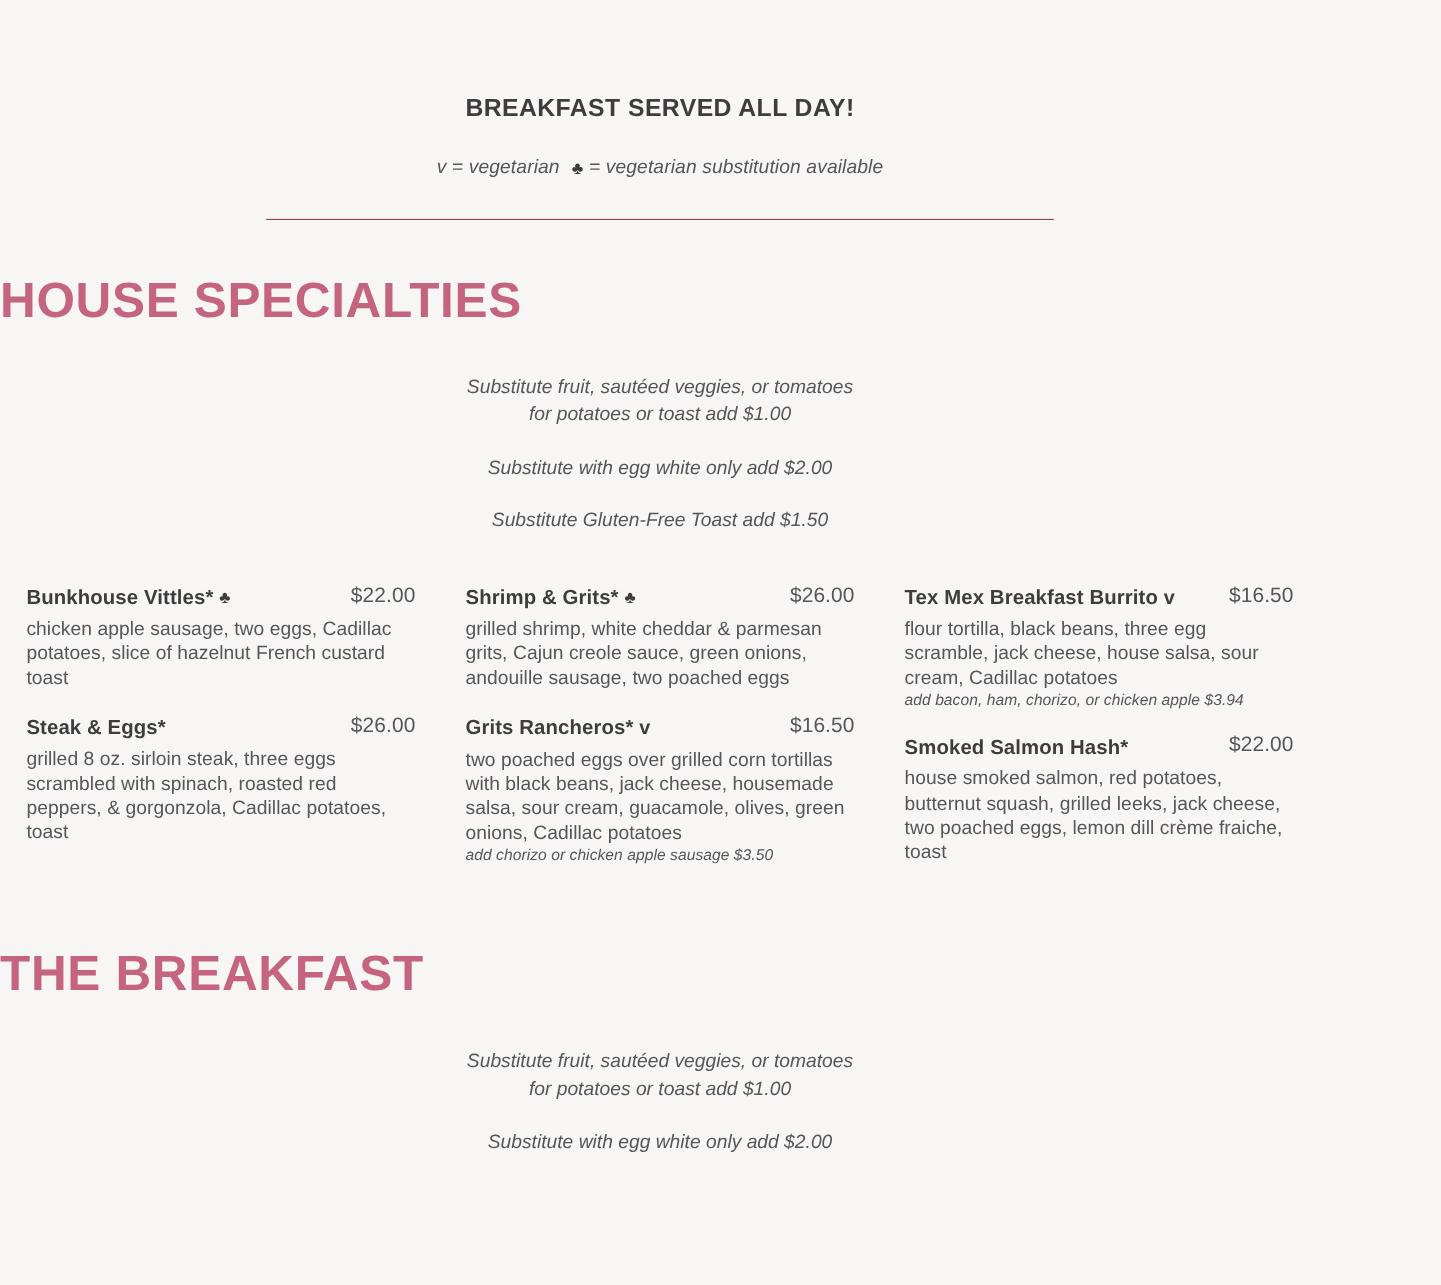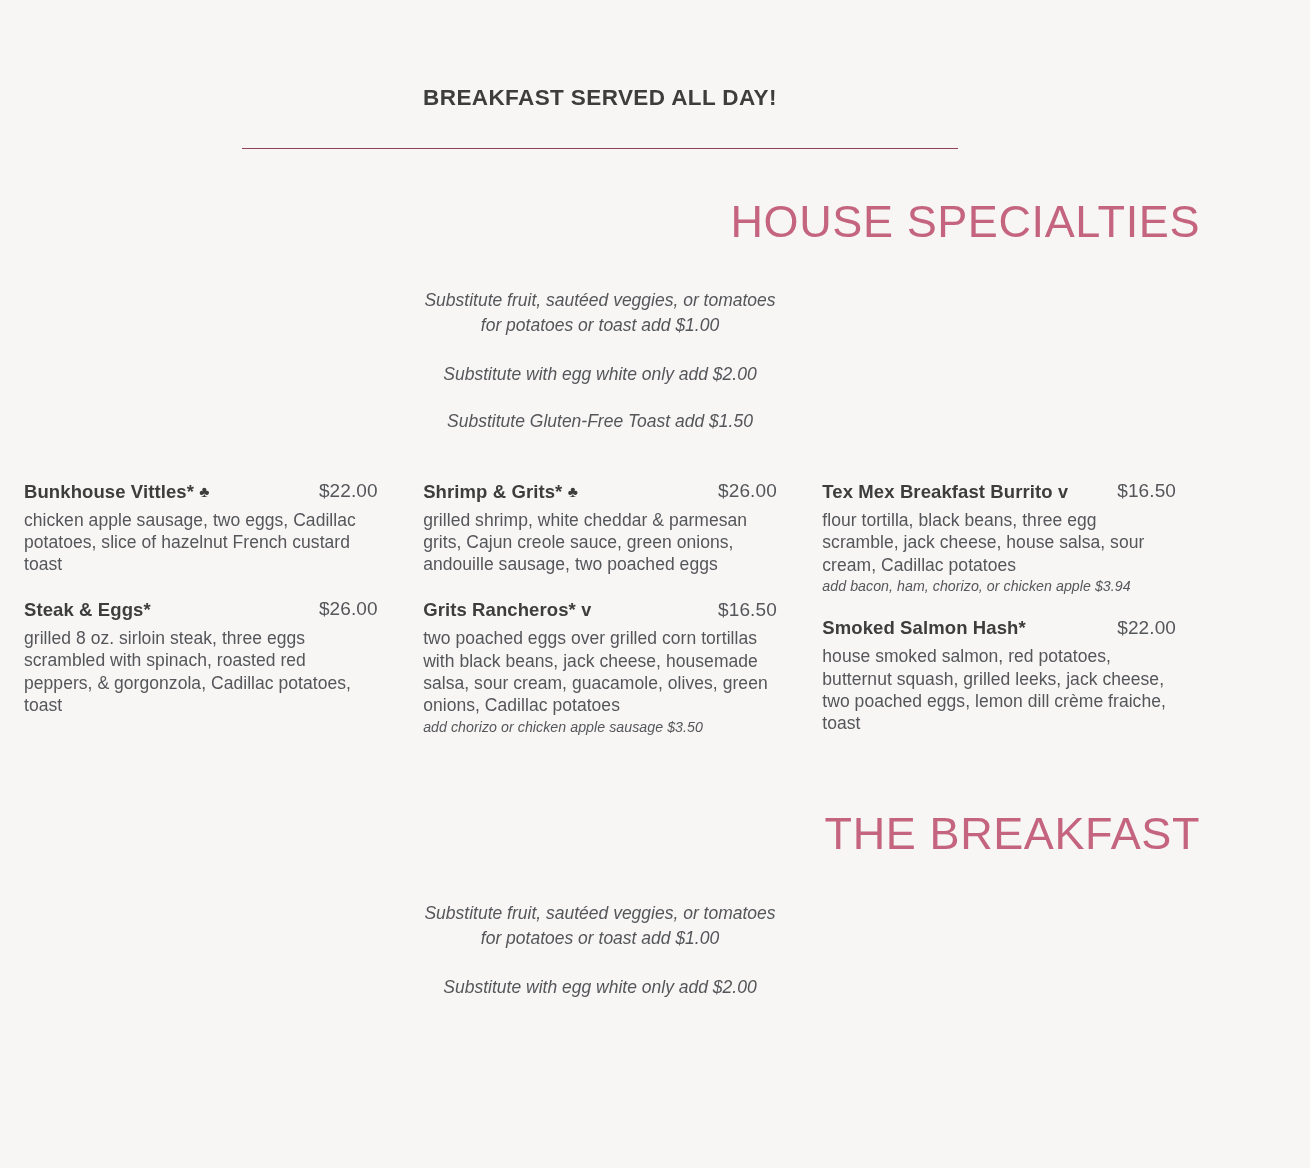--- a/index.html
+++ b/index.html
@@ -60,24 +60,24 @@
   .rule {
     width: 716px;
     height: 0;
     border: 0;
     border-top: 1.4px solid #8f4257;
     margin: 37px auto 0 auto;
   }
 
   
   .section-heading {
-    text-align: right;
+    text-align: left;
     color: #c4647f;
     font-size: 45px;
-    font-weight: 400;
+    font-weight: 700;
     letter-spacing: 0.6px;
     margin: 0;
     line-height: 1;
   }
   .house-heading { padding-top: 50px; }
 
   .subnotes {
     text-align: center;
     font-style: italic;
     font-size: 17.5px;
@@ -105,21 +105,21 @@
   .col-gap-a { width: 49px; }
   .col-2 { width: 381px; }
   .col-gap-b { width: 49px; }
   .col-3 { width: 381px; }
 
   .item { margin-bottom: 22px; }
   .item:last-child { margin-bottom: 0; }
 
   .item-head {
     display: flex;
-    align-items: center;
+    align-items: flex-start;
     justify-content: space-between;
     gap: 14px;
   }
   .item-name {
     font-size: 18.5px;
     font-weight: bold;
     color: #3d3d3d;
     letter-spacing: 0.1px;
     line-height: 1.25;
   }
@@ -158,20 +158,22 @@
   .standards-notes .note-1 { padding-top: 45px; }
   .standards-notes .note-2 { padding-top: 23px; }
 </style>
 </head>
 <body>
 
 <div class="page">
 
   <div class="banner">
     <h1 class="banner-title">BREAKFAST SERVED ALL DAY!</h1>
+    <p class="banner-legend"><span>v = vegetarian</span><span class="legend-gap"></span><span class="clover">♣</span>
+      <span>= vegetarian substitution available</span></p>
   </div>
 
   <hr class="rule">
 
   <h2 class="section-heading house-heading">HOUSE SPECIALTIES</h2>
 
   <div class="subnotes">
     <p class="note-1">Substitute fruit, sautéed veggies, or tomatoes</p>
     <p>for potatoes or toast add $1.00</p>
     <p class="note-2">Substitute with egg white only add $2.00</p>

